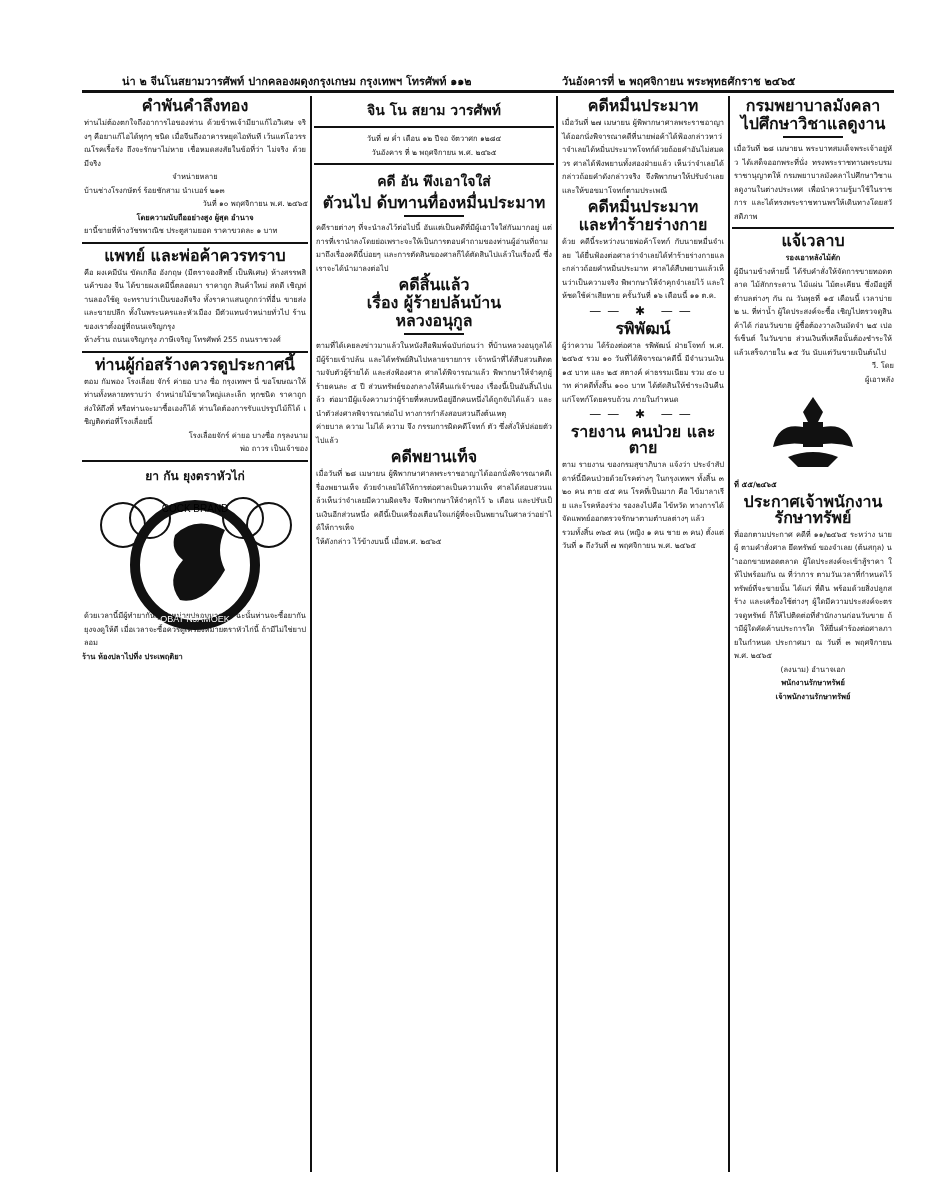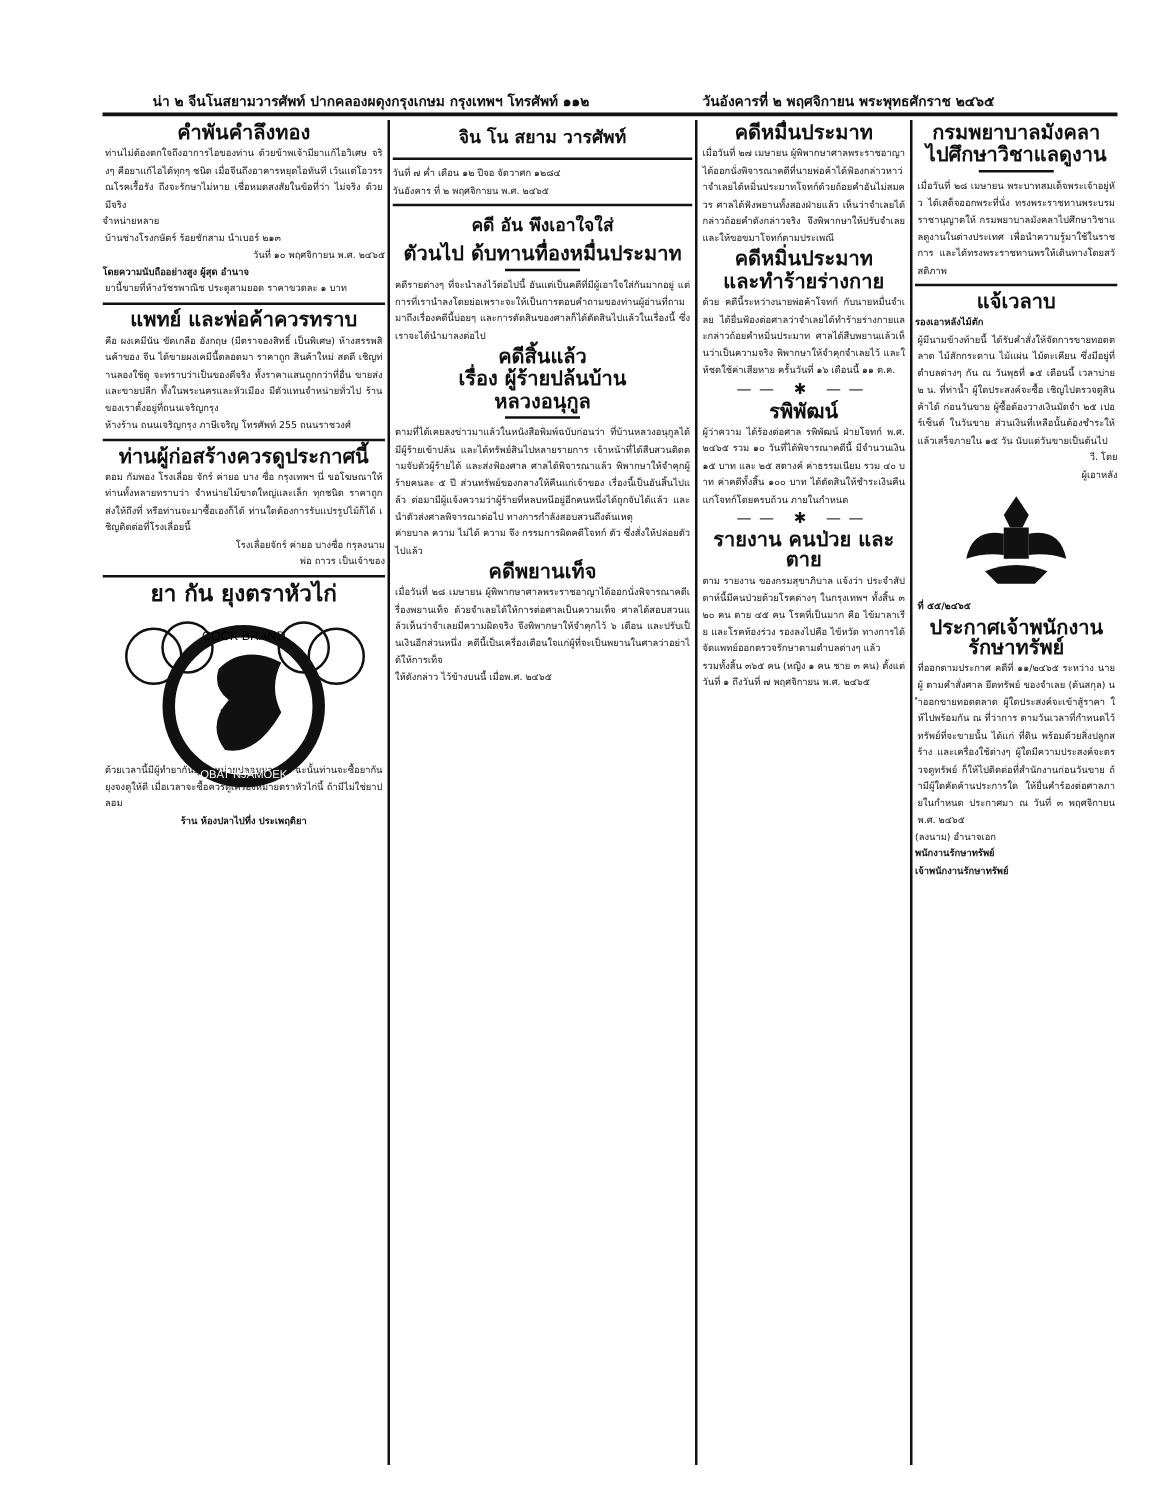--- a/index.html
+++ b/index.html
@@ -11,23 +11,23 @@
   .rule-top{position:absolute;left:0;top:28px;width:812px;height:3px;background:#111;}
   .col{position:absolute;top:34px;overflow:hidden;font-size:7.5px;line-height:13.5px;}
   .c1{left:0;width:226px;}
   .c2{left:232px;width:240px;}
   .c3{left:478px;width:166px;}
   .c4{left:650px;width:162px;}
   .vrule{position:absolute;top:34px;width:2px;height:1076px;background:#111;}
   .v1{left:228px}.v2{left:474px}.v3{left:646px}
   .hd{text-align:center;font-weight:bold;font-size:16px;line-height:16px;margin:2px 0;}
   .hd.big{font-size:14px;line-height:24px;}
-  .hd.mid{font-size:18px;line-height:20px;}
+  .hd.mid{font-size:12px;line-height:20px;}
   .p{text-align:justify;margin:0 2px;word-break:break-all;}
-  .c{text-align:left;}
+  .c{text-align:center;}
   .r{text-align:right;}
   .hr{height:2px;background:#111;margin:4px 0;}
   .hr.short{width:60px;margin:4px auto;}
   .orn{text-align:center;font-size:12px;line-height:16px;letter-spacing:6px;}
   .ad-logo{width:200px;height:140px;margin:4px auto;position:relative;}
   .emblem{width:90px;height:80px;margin:6px auto;}
   .sig{font-weight:bold;}
 </style>
 </head>
 <body>
@@ -71,21 +71,21 @@
         <path d="M80 45 Q100 25 130 40 Q120 60 130 80 Q110 115 85 110 Q70 90 88 70 Q75 60 80 45Z" fill="#111"></path>
         <text x="100" y="22" text-anchor="middle" font-size="10" font-family="Liberation Sans, sans-serif">COCK BRAND</text>
         <text x="100" y="132" text-anchor="middle" font-size="9" font-family="Liberation Sans, sans-serif" fill="#fff">OBAT NJAMOEK</text>
       </svg>
     </div>
     <div style="display:flex;justify-content:center;font-weight:bold;font-size:10px;margin-top:-70px;margin-bottom:32px;">
       <span>ย่าง</span>
       <span>วิ ศษ</span>
     </div>
     <div class="p">ด้วยเวลานี้มีผู้ทำยากันยุงจำหน่ายปลอมมากขึ้น ฉะนั้นท่านจะซื้อยากันยุงจงดูให้ดี เมื่อเวลาจะซื้อควรดูเครื่องหมายตราหัวไก่นี้ ถ้ามีไม่ใช่ยาปลอม</div>
-    <div style="display:flex;justify-content:center;font-weight:bold;">
+    <div style="display:flex;justify-content:flex-start;font-weight:bold;">
       <span>ร้าน ห้องปลา</span>
       <span>ไปที่ง ประเพฤติยา</span>
     </div>
   </div>
 
   <div class="col c2">
     <div class="hd big">จิน โน สยาม วารศัพท์</div>
     <div class="hr"></div>
     <div class="c">วันที่ ๗ ค่ำ เดือน ๑๒ ปีจอ จัตวาศก ๑๒๘๔</div>
     <div class="c">วันอังคาร ที่ ๒ พฤศจิกายน พ.ศ. ๒๔๖๕</div>

